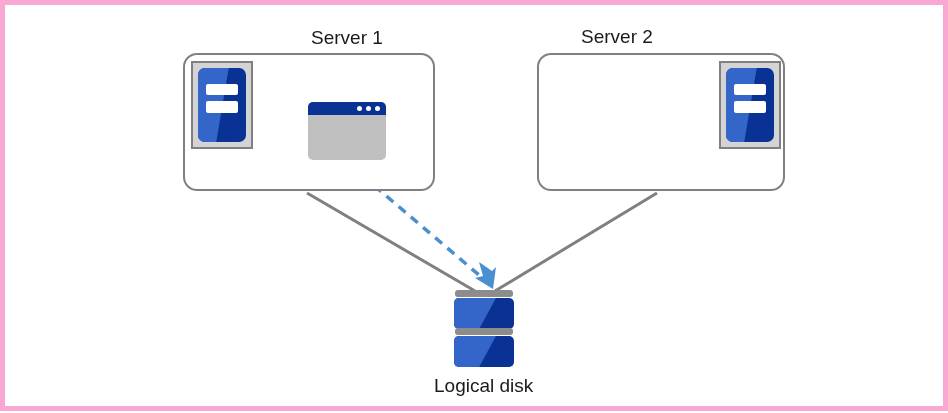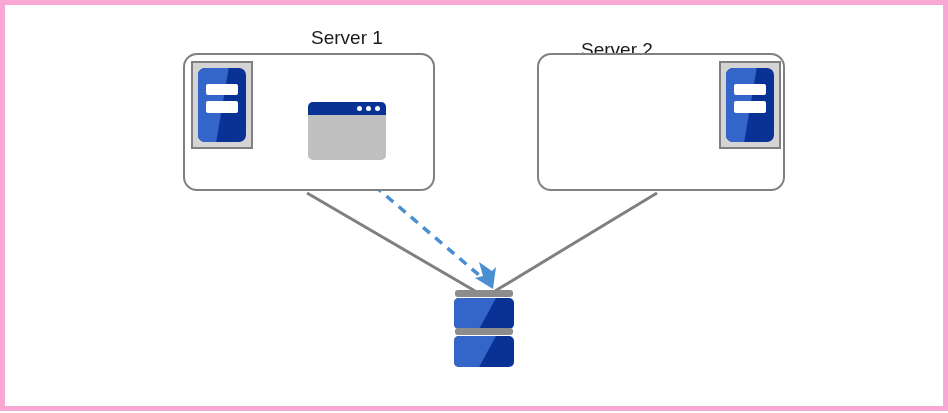--- a/index.html
+++ b/index.html
@@ -30,21 +30,21 @@
 
   
   .label {
     position: absolute;
     font-size: 19px;
     color: #1a1a1a;
     white-space: pre;
     line-height: 1;
   }
   #server1-title { left: 306px; top: 23px; }
-  #server2-title { left: 576px; top: 35px; }
+  #server2-title { left: 576px; top: 22px; }
   #app-a-title   { left: 283px; top: 75px; }
   #disk-title    { left: 429px; top: 371px; }
 
   
   .server-box {
     position: absolute;
     border: 2px solid #808080;
     border-radius: 14px;
     background: #ffffff;
     box-sizing: border-box;
@@ -207,14 +207,15 @@
     <div class="disk-plate" id="disk-plate-top"></div>
     <div class="disk-body" id="disk-body-top">
       <div class="lit"></div>
     </div>
     <div class="disk-plate" id="disk-plate-mid"></div>
     <div class="disk-body" id="disk-body-bottom">
       <div class="lit"></div>
     </div>
   </div>
 
+  <div class="label" id="disk-title">Logical disk</div>
 
 </div>
 
 </body></html>

